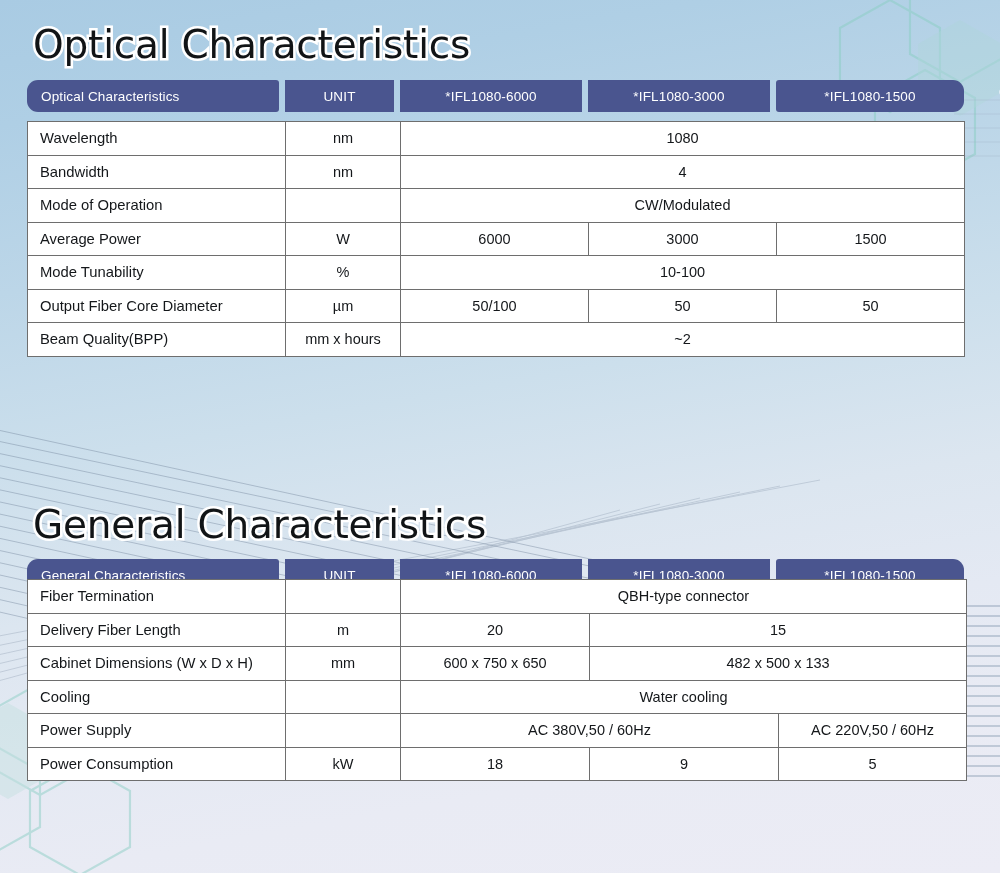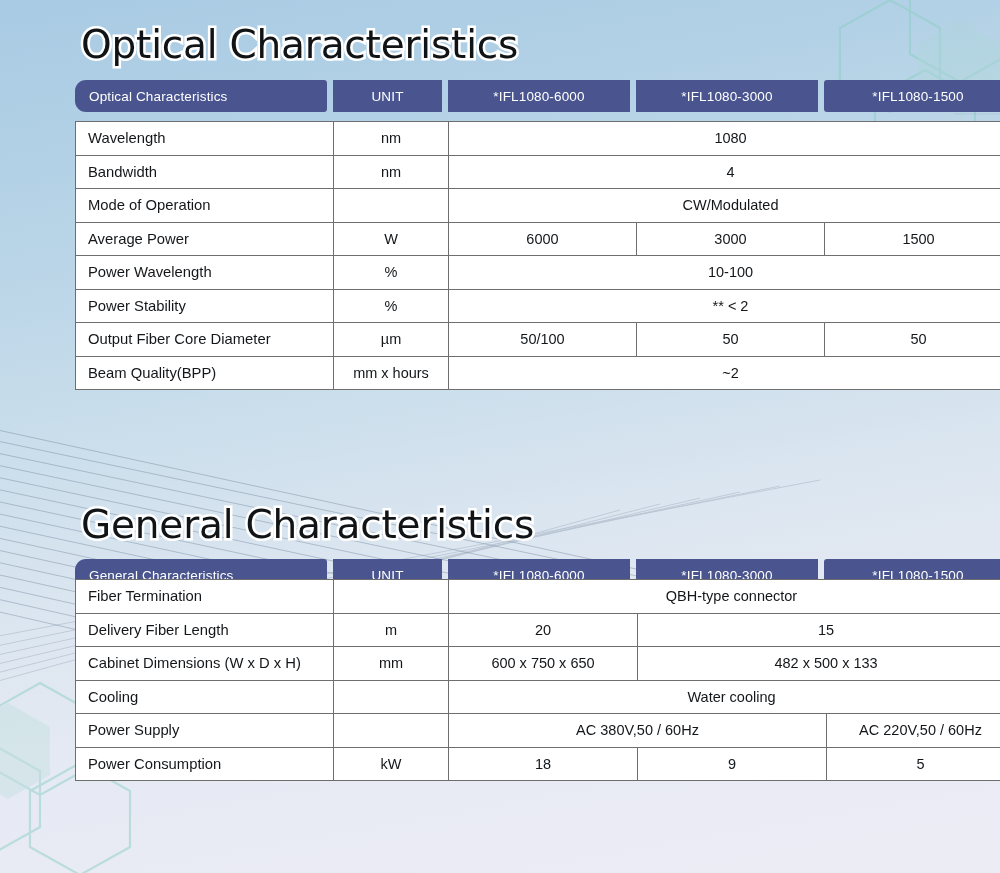--- a/index.html
+++ b/index.html
@@ -83,21 +83,20 @@
     height: 120px;
     opacity: 0.35;
   }
 
   
   .page {
     position: relative;
     z-index: 2;
     width: 880px;
     height: 873px;
-    margin-left: 48px;
   }
 
   .section-title {
     position: absolute;
     font-size: 39px;
     font-weight: 400;
     letter-spacing: -0.2px;
     color: #111416;
     -webkit-text-stroke: 5px #ffffff;
     paint-order: stroke fill;
@@ -301,28 +300,23 @@
           <td colspan="3">CW/Modulated</td>
         </tr>
         <tr>
           <td class="lbl">Average Power</td>
           <td>W</td>
           <td>6000</td>
           <td>3000</td>
           <td>1500</td>
         </tr>
         <tr>
-          <td class="lbl">Power Wavelength</td>
+          <td class="lbl">Mode Tunability</td>
           <td>%</td>
           <td colspan="3">10-100</td>
-        </tr>
-        <tr>
-          <td class="lbl">Power Stability</td>
-          <td>%</td>
-          <td colspan="3">** &lt; 2</td>
         </tr>
         <tr>
           <td class="lbl">Output Fiber Core Diameter</td>
           <td>µm</td>
           <td>50/100</td>
           <td>50</td>
           <td>50</td>
         </tr>
         <tr>
           <td class="lbl">Beam Quality(BPP)</td>

